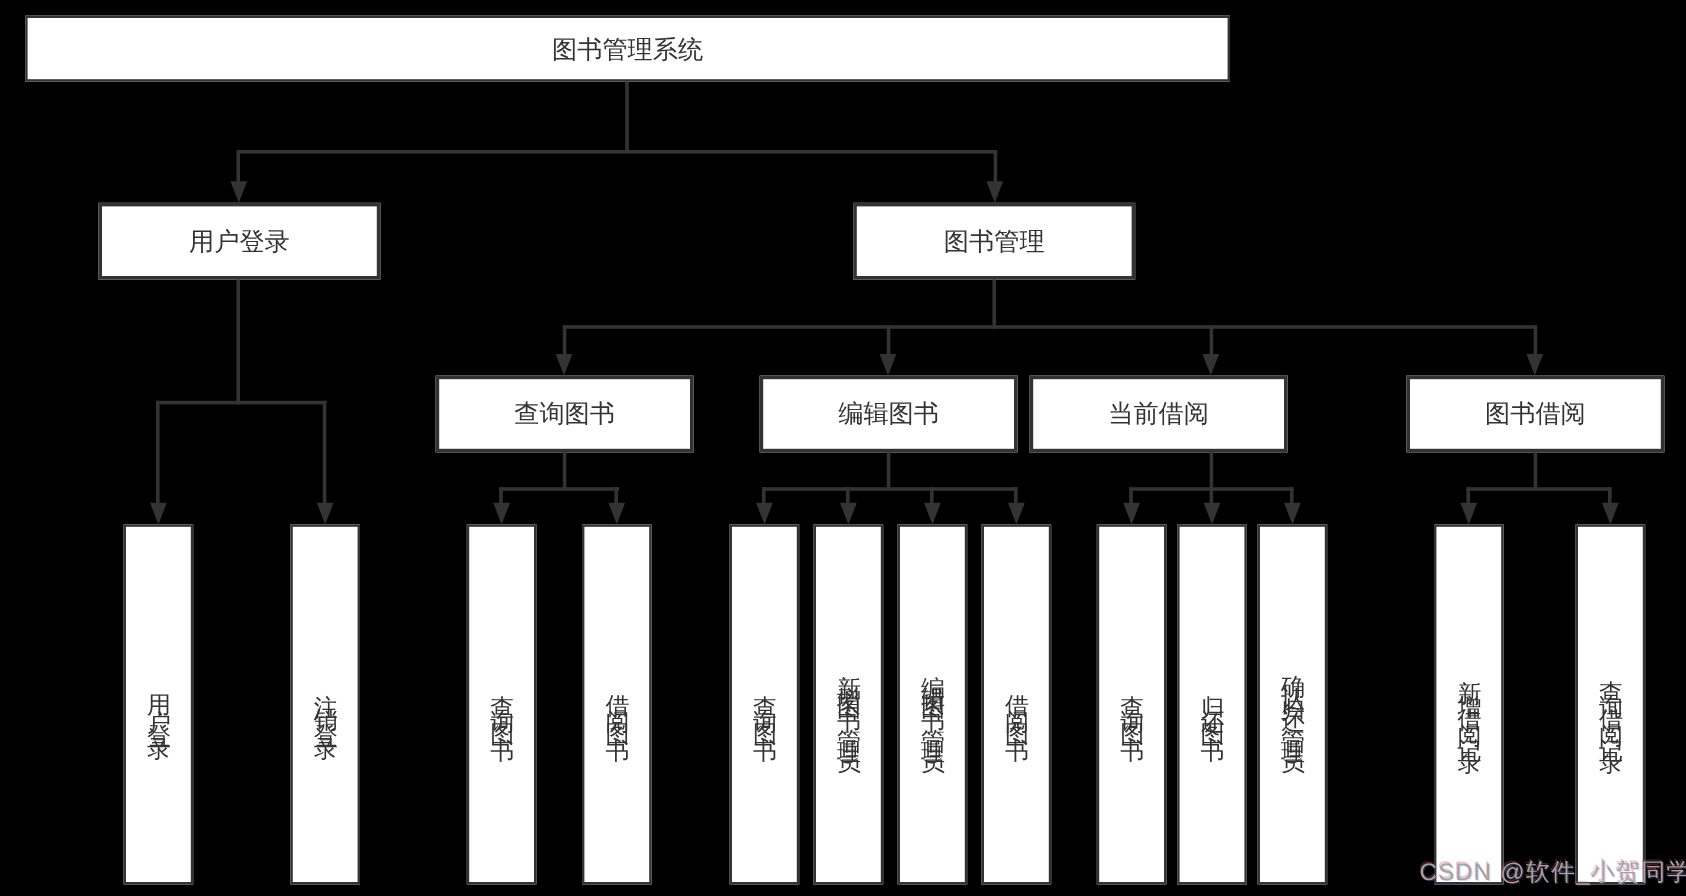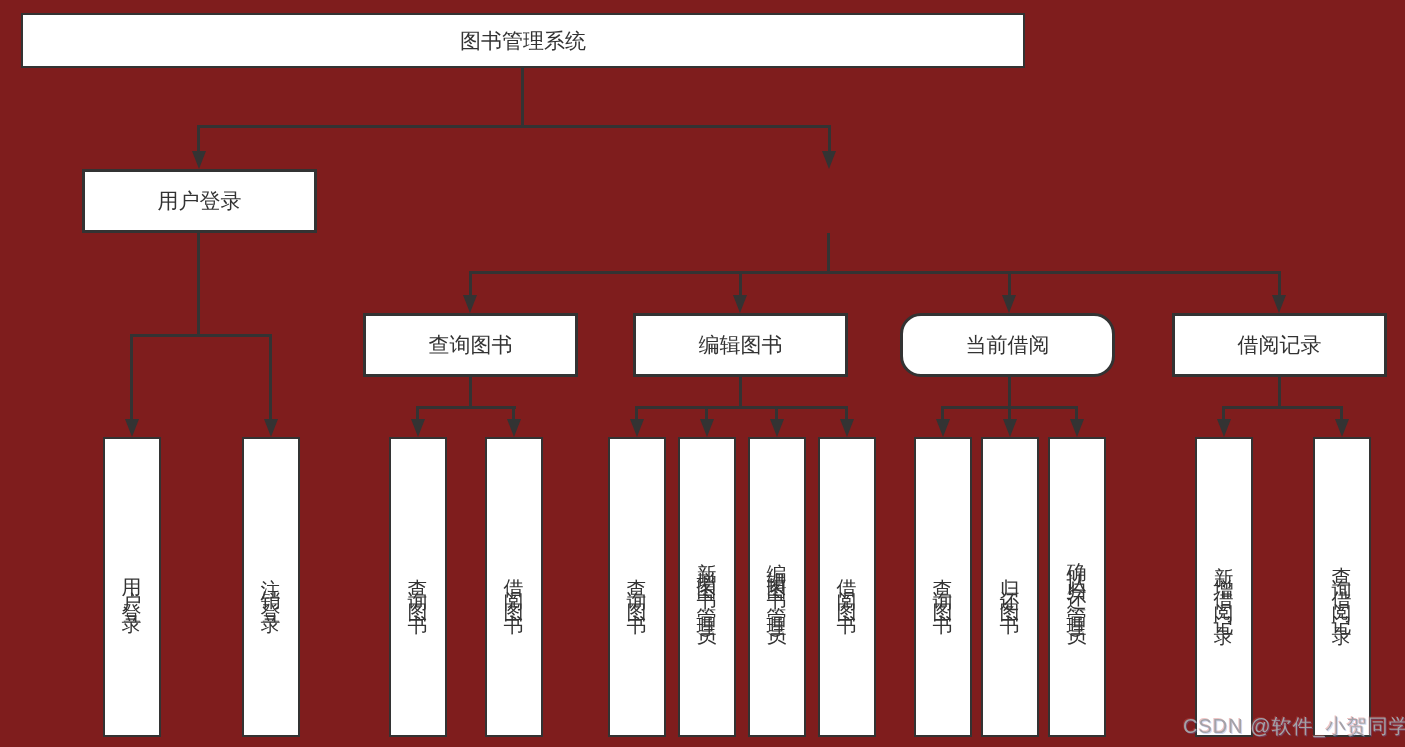--- a/index.html
+++ b/index.html
@@ -1,19 +1,19 @@
 <!DOCTYPE html>
 <html><head>
 <meta charset="utf-8">
 <style>
   html,body{margin:0;padding:0;background:#ffffff;}
   .canvas{
     position:relative;
     width:1405px;height:747px;
-    background:#7f1d1d;
+    background:#000000;
     font-family:"Liberation Sans","DejaVu Sans",sans-serif;
     color:#333333;
     overflow:hidden;
   }
   .box{
     position:absolute;
     box-sizing:border-box;
     background:#ffffff;
     border:3px solid #333333;
     display:flex;
@@ -60,32 +60,35 @@
 
 <div class="canvas">
 
   <div class="box thin" style="left:21px;top:13px;width:1004px;height:55px;">
     <span>图书管理系统</span>
   </div>
 
   <div class="box" style="left:82px;top:169px;width:235px;height:64px;">
     <span>用户登录</span>
   </div>
+  <div class="box" style="left:711px;top:169px;width:235px;height:64px;">
+    <span>图书管理</span>
+  </div>
 
   <div class="box" style="left:363px;top:313px;width:215px;height:64px;">
     <span>查询图书</span>
   </div>
   <div class="box" style="left:633px;top:313px;width:215px;height:64px;">
     <span>编辑图书</span>
   </div>
-  <div class="box" style="left:900px;top:313px;width:215px;height:64px;border-radius:21px;">
+  <div class="box" style="left:858px;top:313px;width:215px;height:64px;">
     <span>当前借阅</span>
   </div>
   <div class="box" style="left:1172px;top:313px;width:215px;height:64px;">
-    <span>借阅记录</span>
+    <span>图书借阅</span>
   </div>
 
   <div class="box leaf" style="left:103px;">
     <span class="vtext">用户登录</span>
   </div>
   <div class="box leaf" style="left:242px;">
     <span class="vtext">注销登录</span>
   </div>
 
   <div class="box leaf" style="left:389px;">

